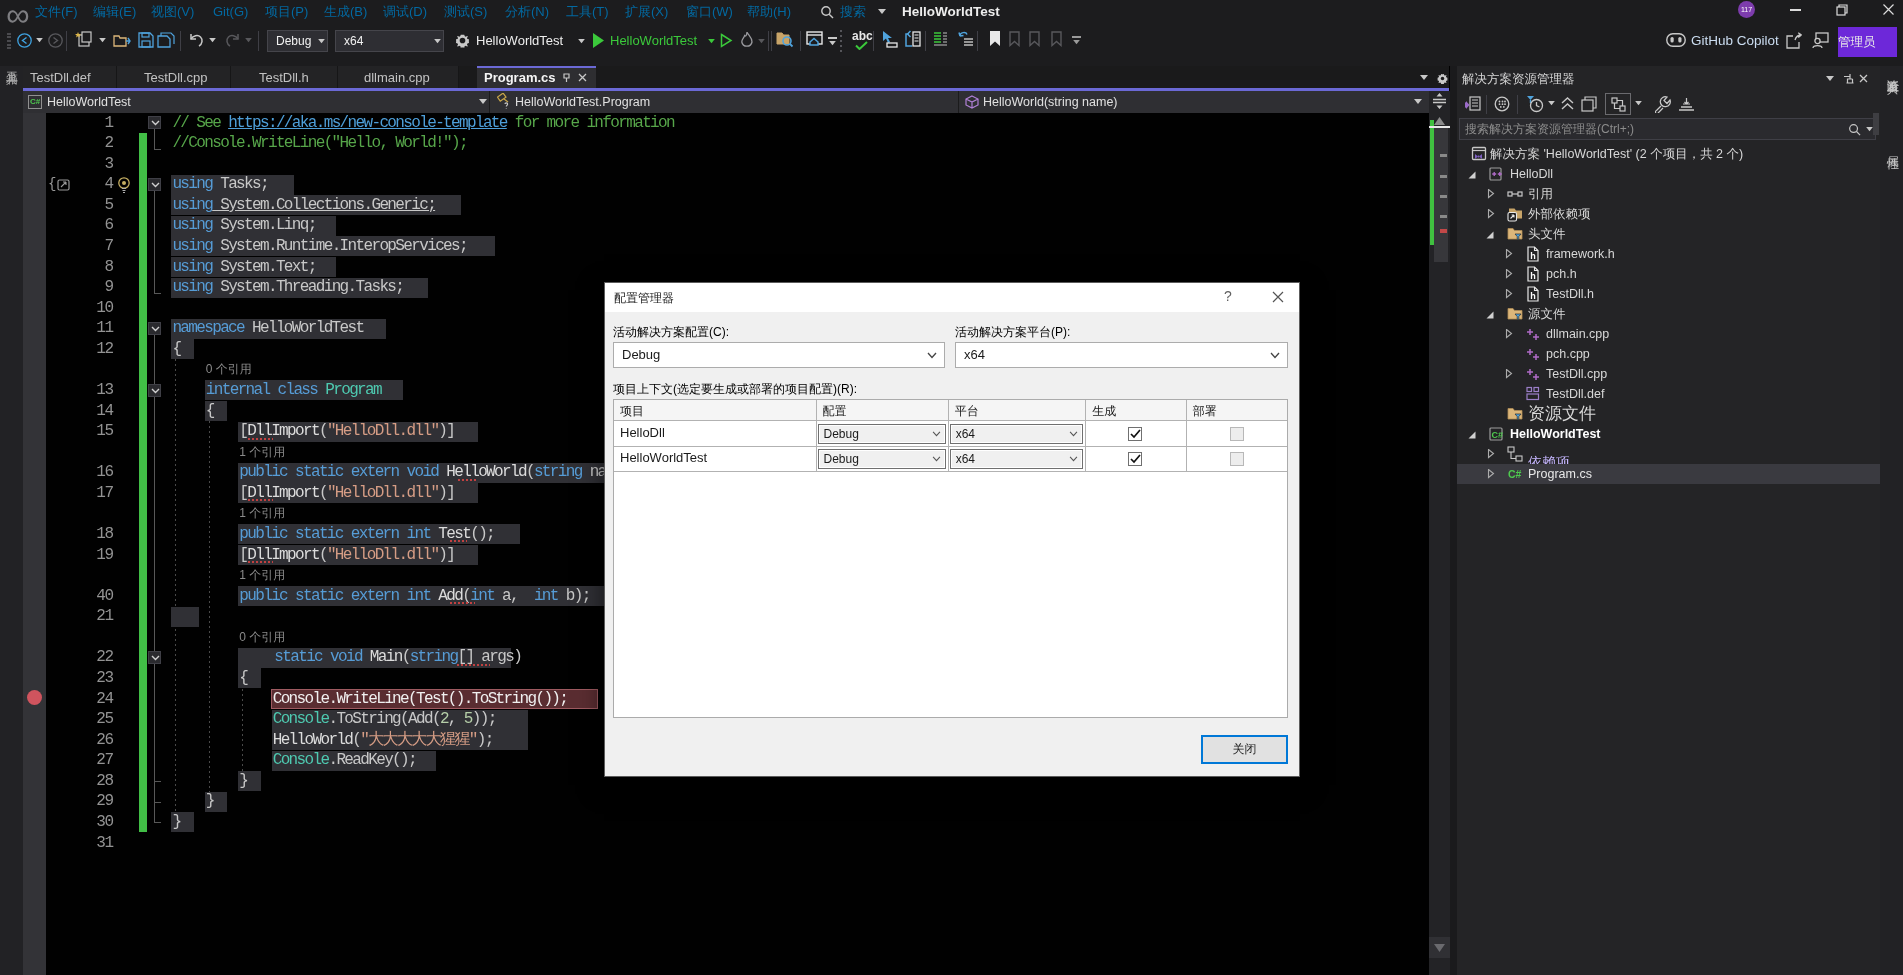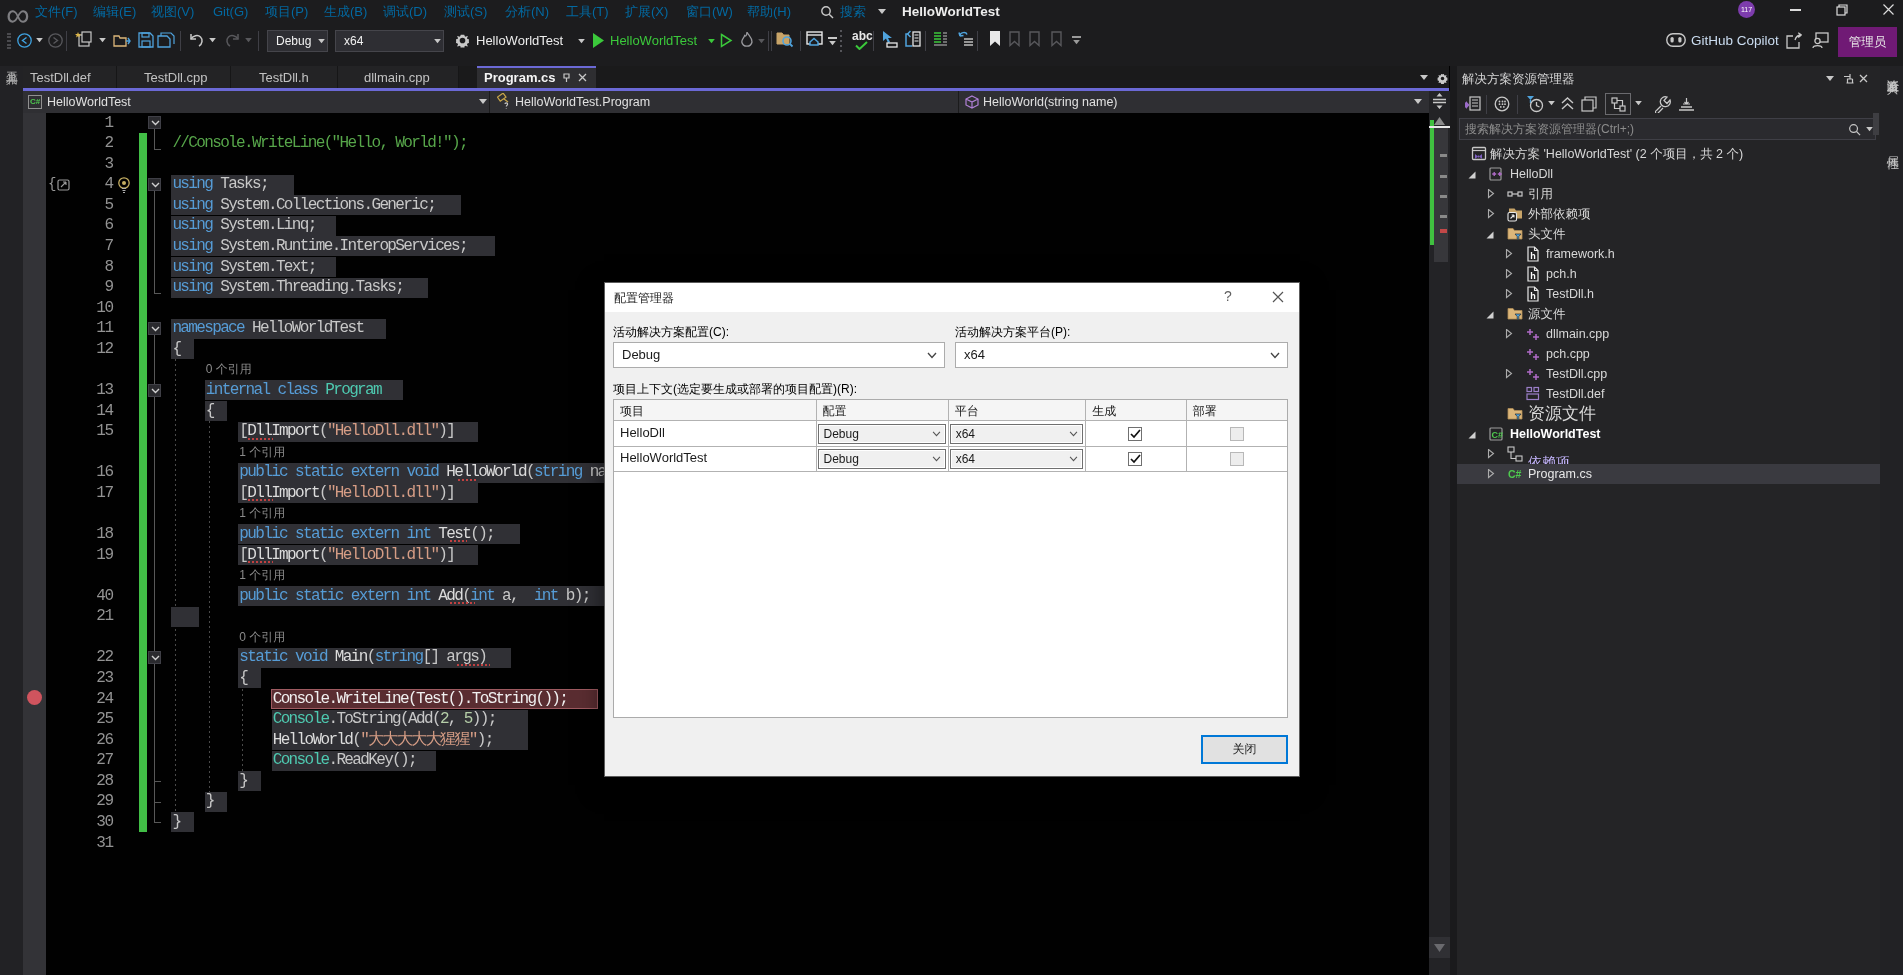--- a/index.html
+++ b/index.html
@@ -194,21 +194,21 @@
 <div class="a" style="left:1691px;top:33px;font-size:13.5px;color:#CBDDF1">GitHub Copilot</div>
 <svg class="a" style="left:1786px;top:32px" width="17" height="17" viewBox="0 0 17 17">
       <path d="M7 4 L1 4 L1 16 L13 16 L13 10" fill="none" stroke="#C8C8C8" stroke-width="1.3"></path>
       <path d="M9 8 C10 4.5 12 3 15.5 3 M15.5 3 L12.2 0.8 M15.5 3 L12.2 5.4" fill="none" stroke="#C8C8C8" stroke-width="1.3"></path>
     </svg>
 <svg class="a" style="left:1812px;top:32px" width="17" height="17" viewBox="0 0 17 17">
       <rect x="4" y="1" width="12" height="9" fill="none" stroke="#C8C8C8" stroke-width="1.3"></rect>
       <circle cx="5.5" cy="9" r="2.6" fill="#1C1C1E" stroke="#C8C8C8" stroke-width="1.3"></circle>
       <path d="M1 16 C1 12.8 10 12.8 10 16" fill="none" stroke="#C8C8C8" stroke-width="1.3"></path>
     </svg>
-<div class="a" style="left:1838px;top:27px;width:59px;height:30px;background:#701a75;color:#E8E8E8;font-size:12.5px;text-align:center;line-height:30px">管理员</div>
+<div class="a" style="left:1838px;top:27px;width:59px;height:30px;background:#6d28d9;color:#E8E8E8;font-size:12.5px;text-align:left;line-height:30px">管理员</div>
 <div class="a" style="left:0;top:66px;width:23px;height:909px;background:#222225"></div>
 <div class="a" style="left:3px;top:62px;writing-mode:vertical-rl;font-size:12px;color:#ABABAB;letter-spacing:1px">工具箱</div>
 <div class="a" style="left:23px;top:66px;width:1426px;height:22px;background:#1A1A1B"></div>
 <div class="a" style="left:23px;top:66px;width:93.6px;height:22px;background:#232325;border-right:1px solid #161617"></div>
 <div class="a" style="left:30px;top:66px;color:#C2C2C2;font-size:13px;line-height:23px">TestDll.def</div>
 <div class="a" style="left:116.6px;top:66px;width:114.70000000000002px;height:22px;background:#232325;border-right:1px solid #161617"></div>
 <div class="a" style="left:144px;top:66px;color:#C2C2C2;font-size:13px;line-height:23px">TestDll.cpp</div>
 <div class="a" style="left:231.3px;top:66px;width:107.0px;height:22px;background:#232325;border-right:1px solid #161617"></div>
 <div class="a" style="left:259px;top:66px;color:#C2C2C2;font-size:13px;line-height:23px">TestDll.h</div>
 <div class="a" style="left:338.3px;top:66px;width:120.5px;height:22px;background:#232325;border-right:1px solid #161617"></div>
@@ -316,27 +316,28 @@
 <div class="a" style="left:238.3px;top:668.4px;width:22.4px;height:20.0px;background:#303035"></div>
 <div class="a" style="left:271.7px;top:709.5px;width:256.4px;height:20.0px;background:#303035"></div>
 <div class="a" style="left:271.7px;top:730.1px;width:256.4px;height:20.0px;background:#303035"></div>
 <div class="a" style="left:271.7px;top:750.7px;width:164.5px;height:20.0px;background:#303035"></div>
 <div class="a" style="left:238.3px;top:771.2px;width:22.4px;height:20.0px;background:#303035"></div>
 <div class="a" style="left:204.8px;top:791.8px;width:22.4px;height:20.0px;background:#303035"></div>
 <div class="a" style="left:171.4px;top:812.4px;width:22.4px;height:20.0px;background:#303035"></div>
 <div class="a" style="left:171.4px;top:606.7px;width:28.0px;height:20.0px;background:#303035"></div>
 <div class="a" style="left:270.7px;top:689.0px;width:327.7px;height:20.0px;background:#5A2D31;border:1px solid #9E5A60"></div>
 <div class="a num" style="left:58px;top:112.5px;line-height:20.57px">1</div>
+<div class="a mono" style="left:172.4px;top:112.5px;line-height:20.57px"><span style="color:#57A64A;">// See </span><span style="color:#4E9FD9;text-decoration:underline;">https://aka.ms/new-console-template</span><span style="color:#57A64A;"> for more information</span></div>
 <div class="a num" style="left:58px;top:133.1px;line-height:20.57px">2</div>
 <div class="a mono" style="left:172.4px;top:133.1px;line-height:20.57px"><span style="color:#57A64A;">//Console.WriteLine("Hello, World!");</span></div>
 <div class="a num" style="left:58px;top:153.6px;line-height:20.57px">3</div>
 <div class="a num" style="left:58px;top:174.2px;line-height:20.57px">4</div>
 <div class="a mono" style="left:172.4px;top:174.2px;line-height:20.57px"><span style="color:#569CD6;">using</span><span style="color:#C8C8C8;"> Tasks;</span></div>
 <div class="a num" style="left:58px;top:194.8px;line-height:20.57px">5</div>
-<div class="a mono" style="left:172.4px;top:194.8px;line-height:20.57px"><span style="color:#569CD6;">using</span><span style="color:#C8C8C8;"> System.Collections.Generic;</span></div>
+<div class="a mono" style="left:172.4px;top:194.8px;line-height:20.57px"><span style="color:#569CD6;">using</span><span style="color:#C8C8C8;text-decoration:underline;"> System.Collections.Generic;</span></div>
 <div class="a num" style="left:58px;top:215.3px;line-height:20.57px">6</div>
 <div class="a mono" style="left:172.4px;top:215.3px;line-height:20.57px"><span style="color:#569CD6;">using</span><span style="color:#C8C8C8;"> System.Linq;</span></div>
 <div class="a num" style="left:58px;top:235.9px;line-height:20.57px">7</div>
 <div class="a mono" style="left:172.4px;top:235.9px;line-height:20.57px"><span style="color:#569CD6;">using</span><span style="color:#C8C8C8;"> System.Runtime.InteropServices;</span></div>
 <div class="a num" style="left:58px;top:256.5px;line-height:20.57px">8</div>
 <div class="a mono" style="left:172.4px;top:256.5px;line-height:20.57px"><span style="color:#569CD6;">using</span><span style="color:#C8C8C8;"> System.Text;</span></div>
 <div class="a num" style="left:58px;top:277.1px;line-height:20.57px">9</div>
 <div class="a mono" style="left:172.4px;top:277.1px;line-height:20.57px"><span style="color:#569CD6;">using</span><span style="color:#C8C8C8;"> System.Threading.Tasks;</span></div>
 <div class="a num" style="left:58px;top:297.6px;line-height:20.57px">10</div>
 <div class="a num" style="left:58px;top:318.2px;line-height:20.57px">11</div>
@@ -359,21 +360,21 @@
 <div class="a num" style="left:58px;top:523.9px;line-height:20.57px">18</div>
 <div class="a mono" style="left:239.3px;top:523.9px;line-height:20.57px"><span style="color:#569CD6;">public static extern int</span><span style="color:#DCDCDC;"> Test</span><span style="color:#C8C8C8;">();</span></div>
 <div class="a num" style="left:58px;top:544.5px;line-height:20.57px">19</div>
 <div class="a mono" style="left:239.3px;top:544.5px;line-height:20.57px"><span style="color:#C8C8C8;">[</span><span style="color:#DCDCDC;">DllImport</span><span style="color:#C8C8C8;">(</span><span style="color:#D69D85;">"HelloDll.dll"</span><span style="color:#C8C8C8;">)]</span></div>
 <div class="a" style="left:239.3px;top:565.0px;line-height:20.57px;font-size:12px;color:#8A8A8A;white-space:pre">1 个引用</div>
 <div class="a num" style="left:58px;top:585.6px;line-height:20.57px">40</div>
 <div class="a mono" style="left:239.3px;top:585.6px;line-height:20.57px"><span style="color:#569CD6;">public static extern int</span><span style="color:#DCDCDC;"> Add</span><span style="color:#C8C8C8;">(</span><span style="color:#569CD6;">int</span><span style="color:#C8C8C8;"> a,  </span><span style="color:#569CD6;">int</span><span style="color:#C8C8C8;"> b);</span></div>
 <div class="a num" style="left:58px;top:606.2px;line-height:20.57px">21</div>
 <div class="a" style="left:239.3px;top:626.8px;line-height:20.57px;font-size:12px;color:#8A8A8A;white-space:pre">0 个引用</div>
 <div class="a num" style="left:58px;top:647.3px;line-height:20.57px">22</div>
-<div class="a mono" style="left:239.3px;top:647.3px;line-height:20.57px"><span style="color:#569CD6;">static void</span><span style="color:#DCDCDC;"> Main</span><span style="color:#C8C8C8;">(</span><span style="color:#569CD6;">string</span><span style="color:#C8C8C8;">[] args)</span></div>
+<div class="a mono" style="left:239.3px;top:647.3px;line-height:20.57px"><span style="color:#569CD6;padding-left:35px;">static void</span><span style="color:#DCDCDC;"> Main</span><span style="color:#C8C8C8;">(</span><span style="color:#569CD6;">string</span><span style="color:#C8C8C8;">[] args)</span></div>
 <div class="a num" style="left:58px;top:667.9px;line-height:20.57px">23</div>
 <div class="a mono" style="left:239.3px;top:667.9px;line-height:20.57px"><span style="color:#C8C8C8;">{</span></div>
 <div class="a num" style="left:58px;top:688.5px;line-height:20.57px">24</div>
 <div class="a mono" style="left:272.7px;top:688.5px;line-height:20.57px"><span style="color:#F0F0F0;">Console.WriteLine(Test().ToString());</span></div>
 <div class="a num" style="left:58px;top:709.0px;line-height:20.57px">25</div>
 <div class="a mono" style="left:272.7px;top:709.0px;line-height:20.57px"><span style="color:#4EC9B0;">Console</span><span style="color:#C8C8C8;">.ToString(Add(</span><span style="color:#B5CEA8;">2</span><span style="color:#C8C8C8;">, </span><span style="color:#B5CEA8;">5</span><span style="color:#C8C8C8;">));</span></div>
 <div class="a num" style="left:58px;top:729.6px;line-height:20.57px">26</div>
 <div class="a mono" style="left:272.7px;top:729.6px;line-height:20.57px"><span style="color:#DCDCDC;">HelloWorld</span><span style="color:#C8C8C8;">(</span><span style="color:#D69D85;">"大大大大大猩猩"</span><span style="color:#C8C8C8;">);</span></div>
 <div class="a num" style="left:58px;top:750.2px;line-height:20.57px">27</div>
 <div class="a mono" style="left:272.7px;top:750.2px;line-height:20.57px"><span style="color:#4EC9B0;">Console</span><span style="color:#C8C8C8;">.ReadKey();</span></div>

